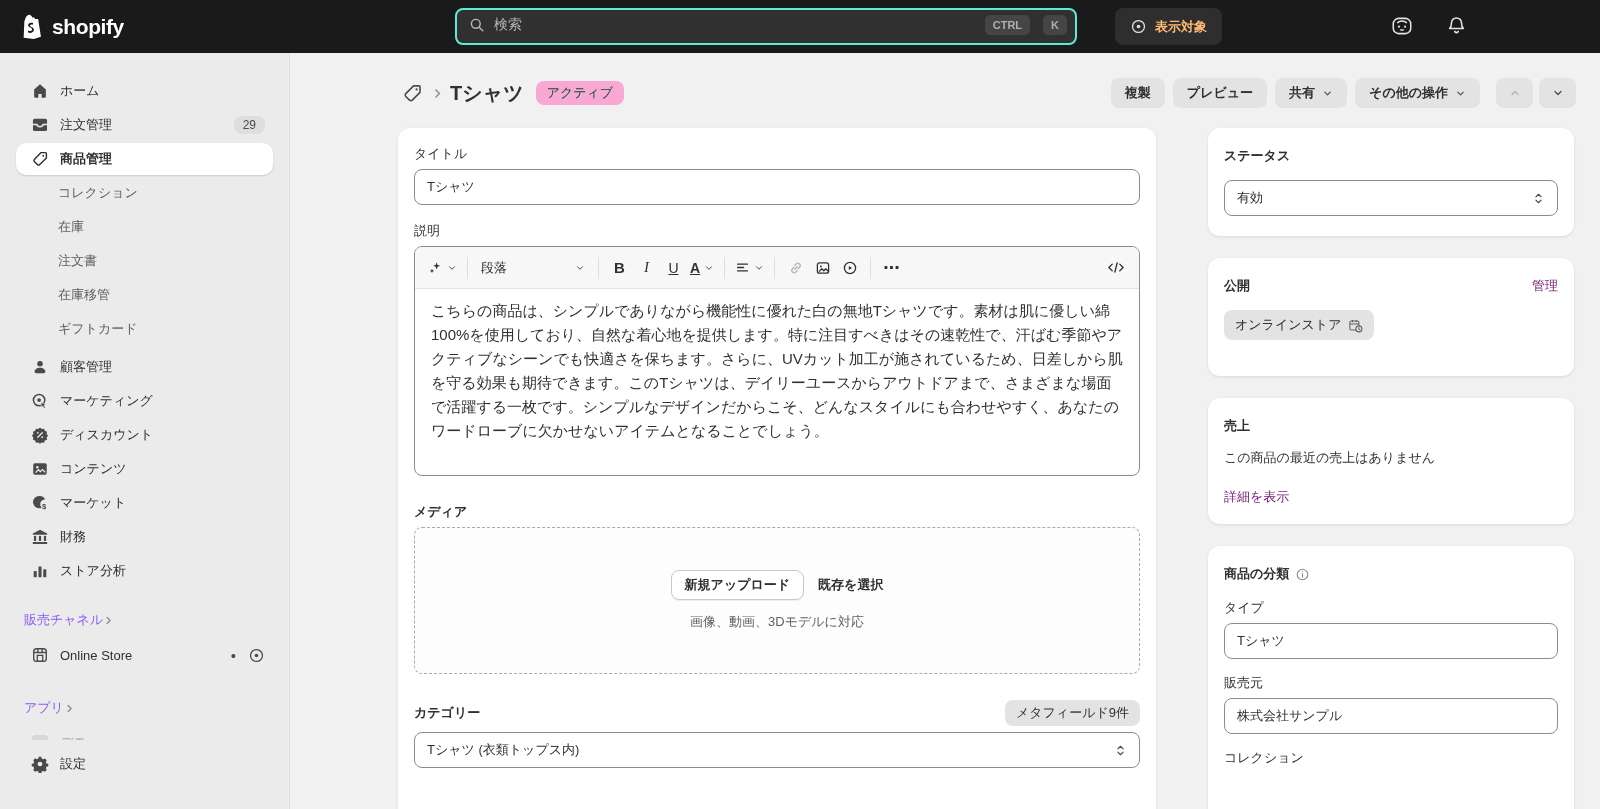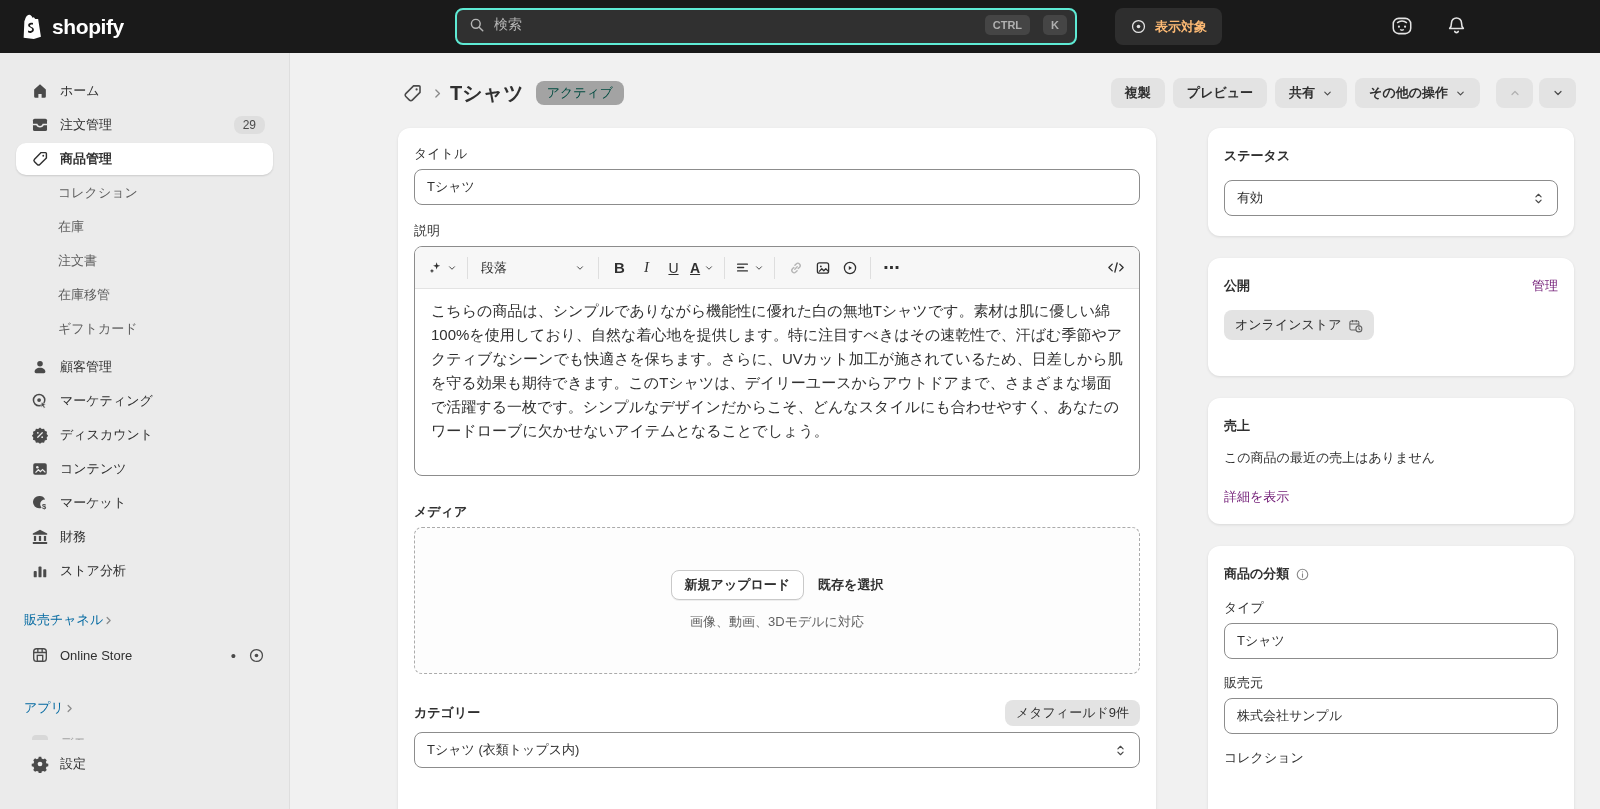--- a/index.html
+++ b/index.html
@@ -32,32 +32,32 @@
   .nav-item { height:32px; display:flex; align-items:center; gap:10px;
     padding:0 8px 0 14px; border-radius:10px; font-size:13px; font-weight:500;
     color:#303030; margin-bottom:2px; cursor:pointer; }
   .nav-item .nav-label { white-space:nowrap; }
   .nav-item.sub { padding-left:42px; color:#5f5f5f; font-weight:450; }
   .nav-item.active { background:#fff; box-shadow:0 1px 2px rgba(0,0,0,.14); font-weight:700; }
   .nav-ic { width:20px; height:20px; display:flex; align-items:center; justify-content:center; flex:none; }
   .nav-badge { margin-left:auto; background:#dedede; color:#4a4a4a; border-radius:8px;
     font-size:12px; padding:2px 9px; font-weight:500; }
   .group-gap { margin-top:6px; }
-  .nav-section { display:flex; align-items:center; color:#0369a1; font-size:13px;
+  .nav-section { display:flex; align-items:center; color:#8b5cf6; font-size:13px;
     padding-left:8px; margin:24px 0 10px; cursor:pointer; }
   .nav-right { margin-left:auto; display:flex; align-items:center; gap:12px; }
   .dot { color:#4a4a4a; font-size:15px; line-height:1; }
   .app-partial { height:13px; overflow:hidden; margin:10px 0 8px; opacity:.9; }
   
   .main { flex:1; position:relative; background:#f1f1f1; overflow:hidden; }
   .page-header { position:absolute; left:112px; top:20px; right:24px; height:40px;
     display:flex; align-items:center; }
   .crumb-sep { display:flex; margin:0 6px 0 8px; }
   .page-title { font-size:20px; font-weight:700; color:#303030; }
-  .status-badge { margin-left:12px; background:#a3a3a3; color:#014b40; font-size:13px;
+  .status-badge { margin-left:12px; background:#f9a8d4; color:#014b40; font-size:13px;
     border-radius:8px; padding:3px 11px; font-weight:500; }
   .actions { margin-left:auto; display:flex; align-items:center; gap:8px; }
   .btn { height:30px; padding:0 14px; background:#e3e3e3; border:none; border-radius:8px;
     font-size:13px; font-weight:600; color:#303030; display:flex; align-items:center;
     gap:7px; cursor:pointer; font-family:inherit; }
   .pg-group { display:flex; gap:6px; margin-left:8px; }
   .pg-btn { width:37px; height:30px; background:#e3e3e3; border:none; border-radius:8px;
     display:flex; align-items:center; justify-content:center; cursor:pointer; }
   
   .card { background:#fff; border-radius:12px; box-shadow:0 1px 3px rgba(0,0,0,.1); }

